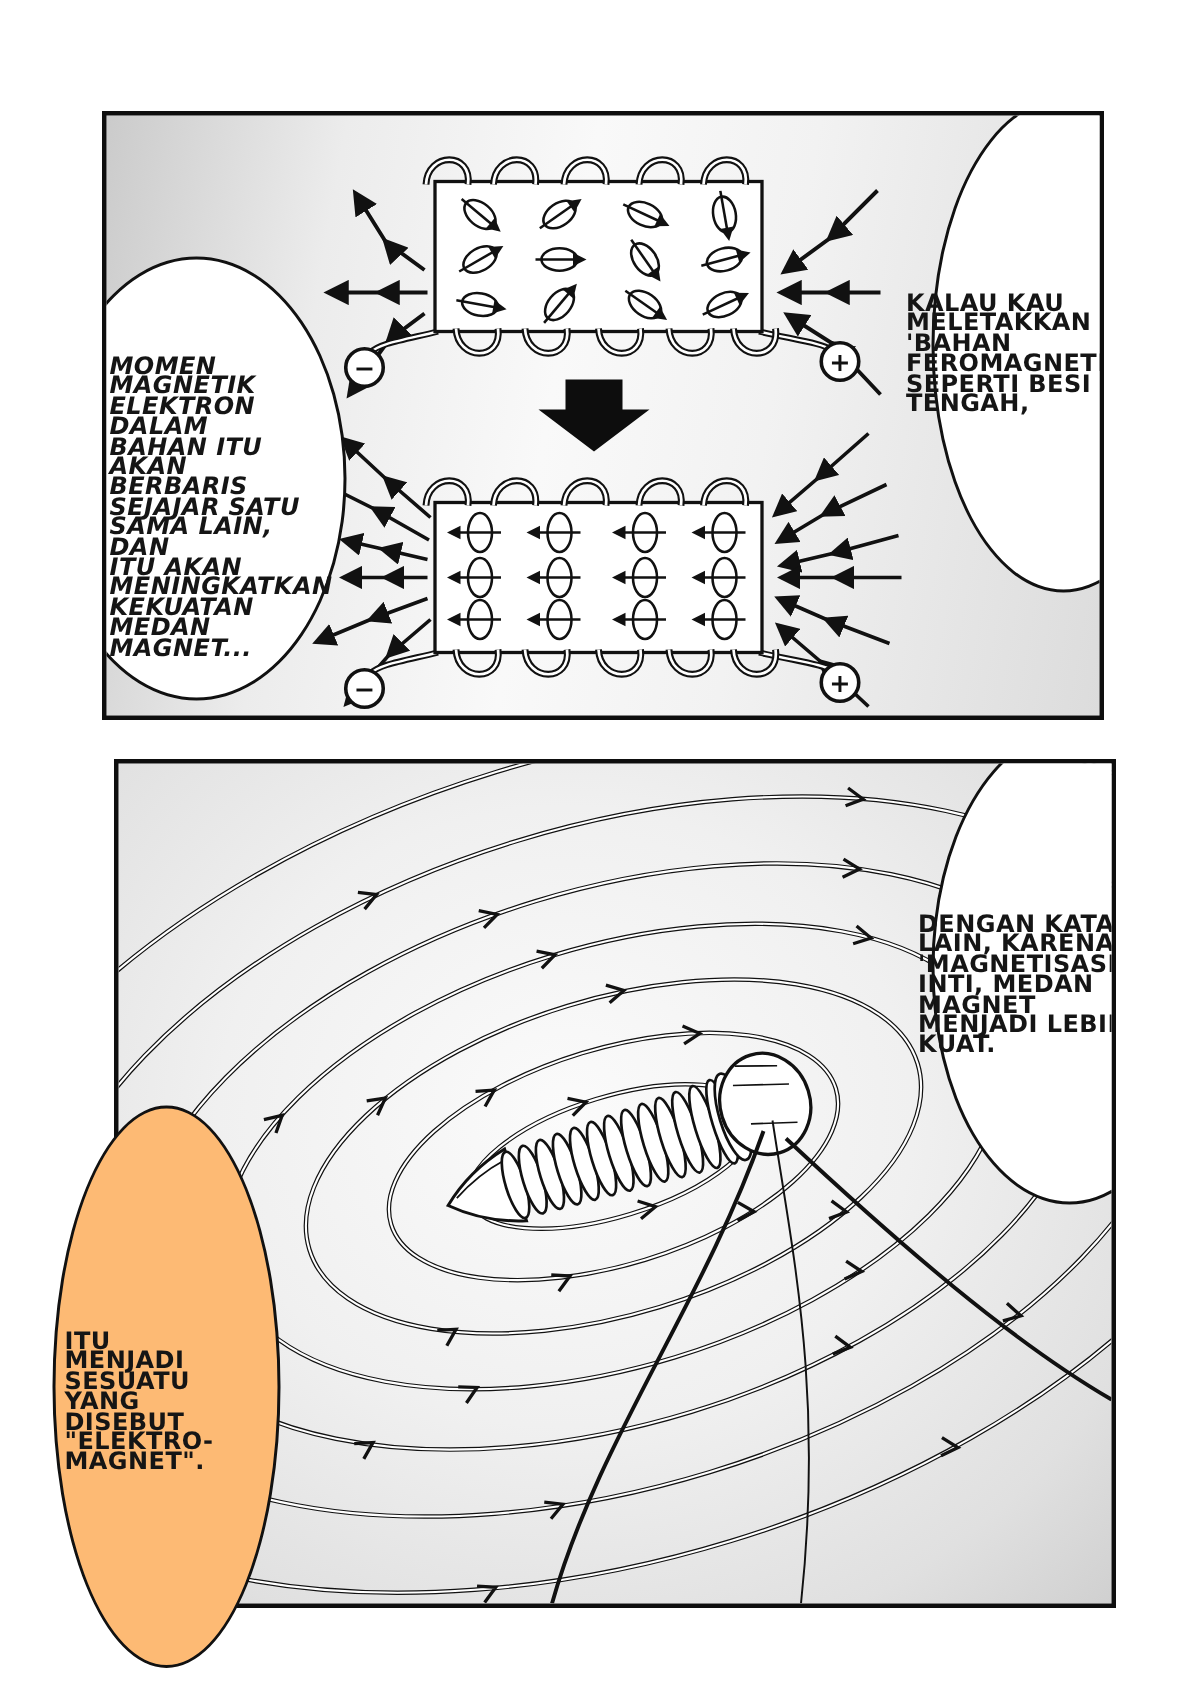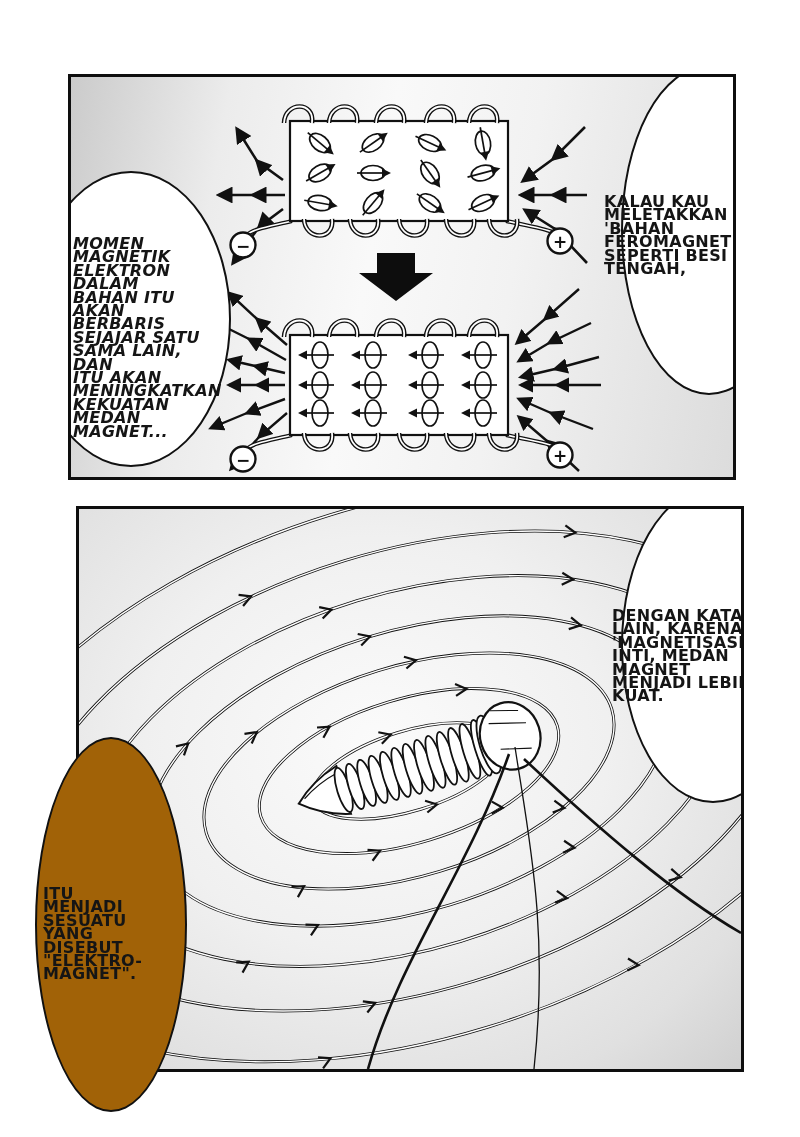--- a/index.html
+++ b/index.html
@@ -8,21 +8,21 @@
         font-family:"DejaVu Sans","Liberation Sans",sans-serif;}
   .panel{position:absolute;border:3px solid #0e0e0e;overflow:hidden;}
   .panel-top{left:68px;top:74px;width:668px;height:406px;
      background:linear-gradient(100deg,#cbcbcb 0%,#ececec 22%,#f9f9f9 45%,#f2f2f2 65%,#dcdcdc 100%);}
   .panel-bottom{left:76px;top:506px;width:668px;height:566px;
      background:radial-gradient(ellipse at 45% 42%,#fbfbfb 0%,#f0f0f0 45%,#e0e0e0 80%,#d0d0d0 100%);}
   .bubble{position:absolute;background:#fff;border:2.6px solid #111;border-radius:50%;}
   .bubble-text{position:absolute;text-align:left;white-space:pre-line;
      font-size:16px;line-height:13.4px;font-weight:700;color:#151515;letter-spacing:.3px;}
   svg{position:absolute;left:0;top:0;}
-  .page-bubble{position:absolute;background:#a16207;border:2.6px solid #111;border-radius:50%;z-index:6;}
+  .page-bubble{position:absolute;background:#fdba74;border:2.6px solid #111;border-radius:50%;z-index:6;}
 </style>
 </head>
 <body>
 
 <div class="page">
 
   <div class="panel panel-top">
 
     <svg width="662" height="400" viewBox="0 0 662 400">
       <defs>

